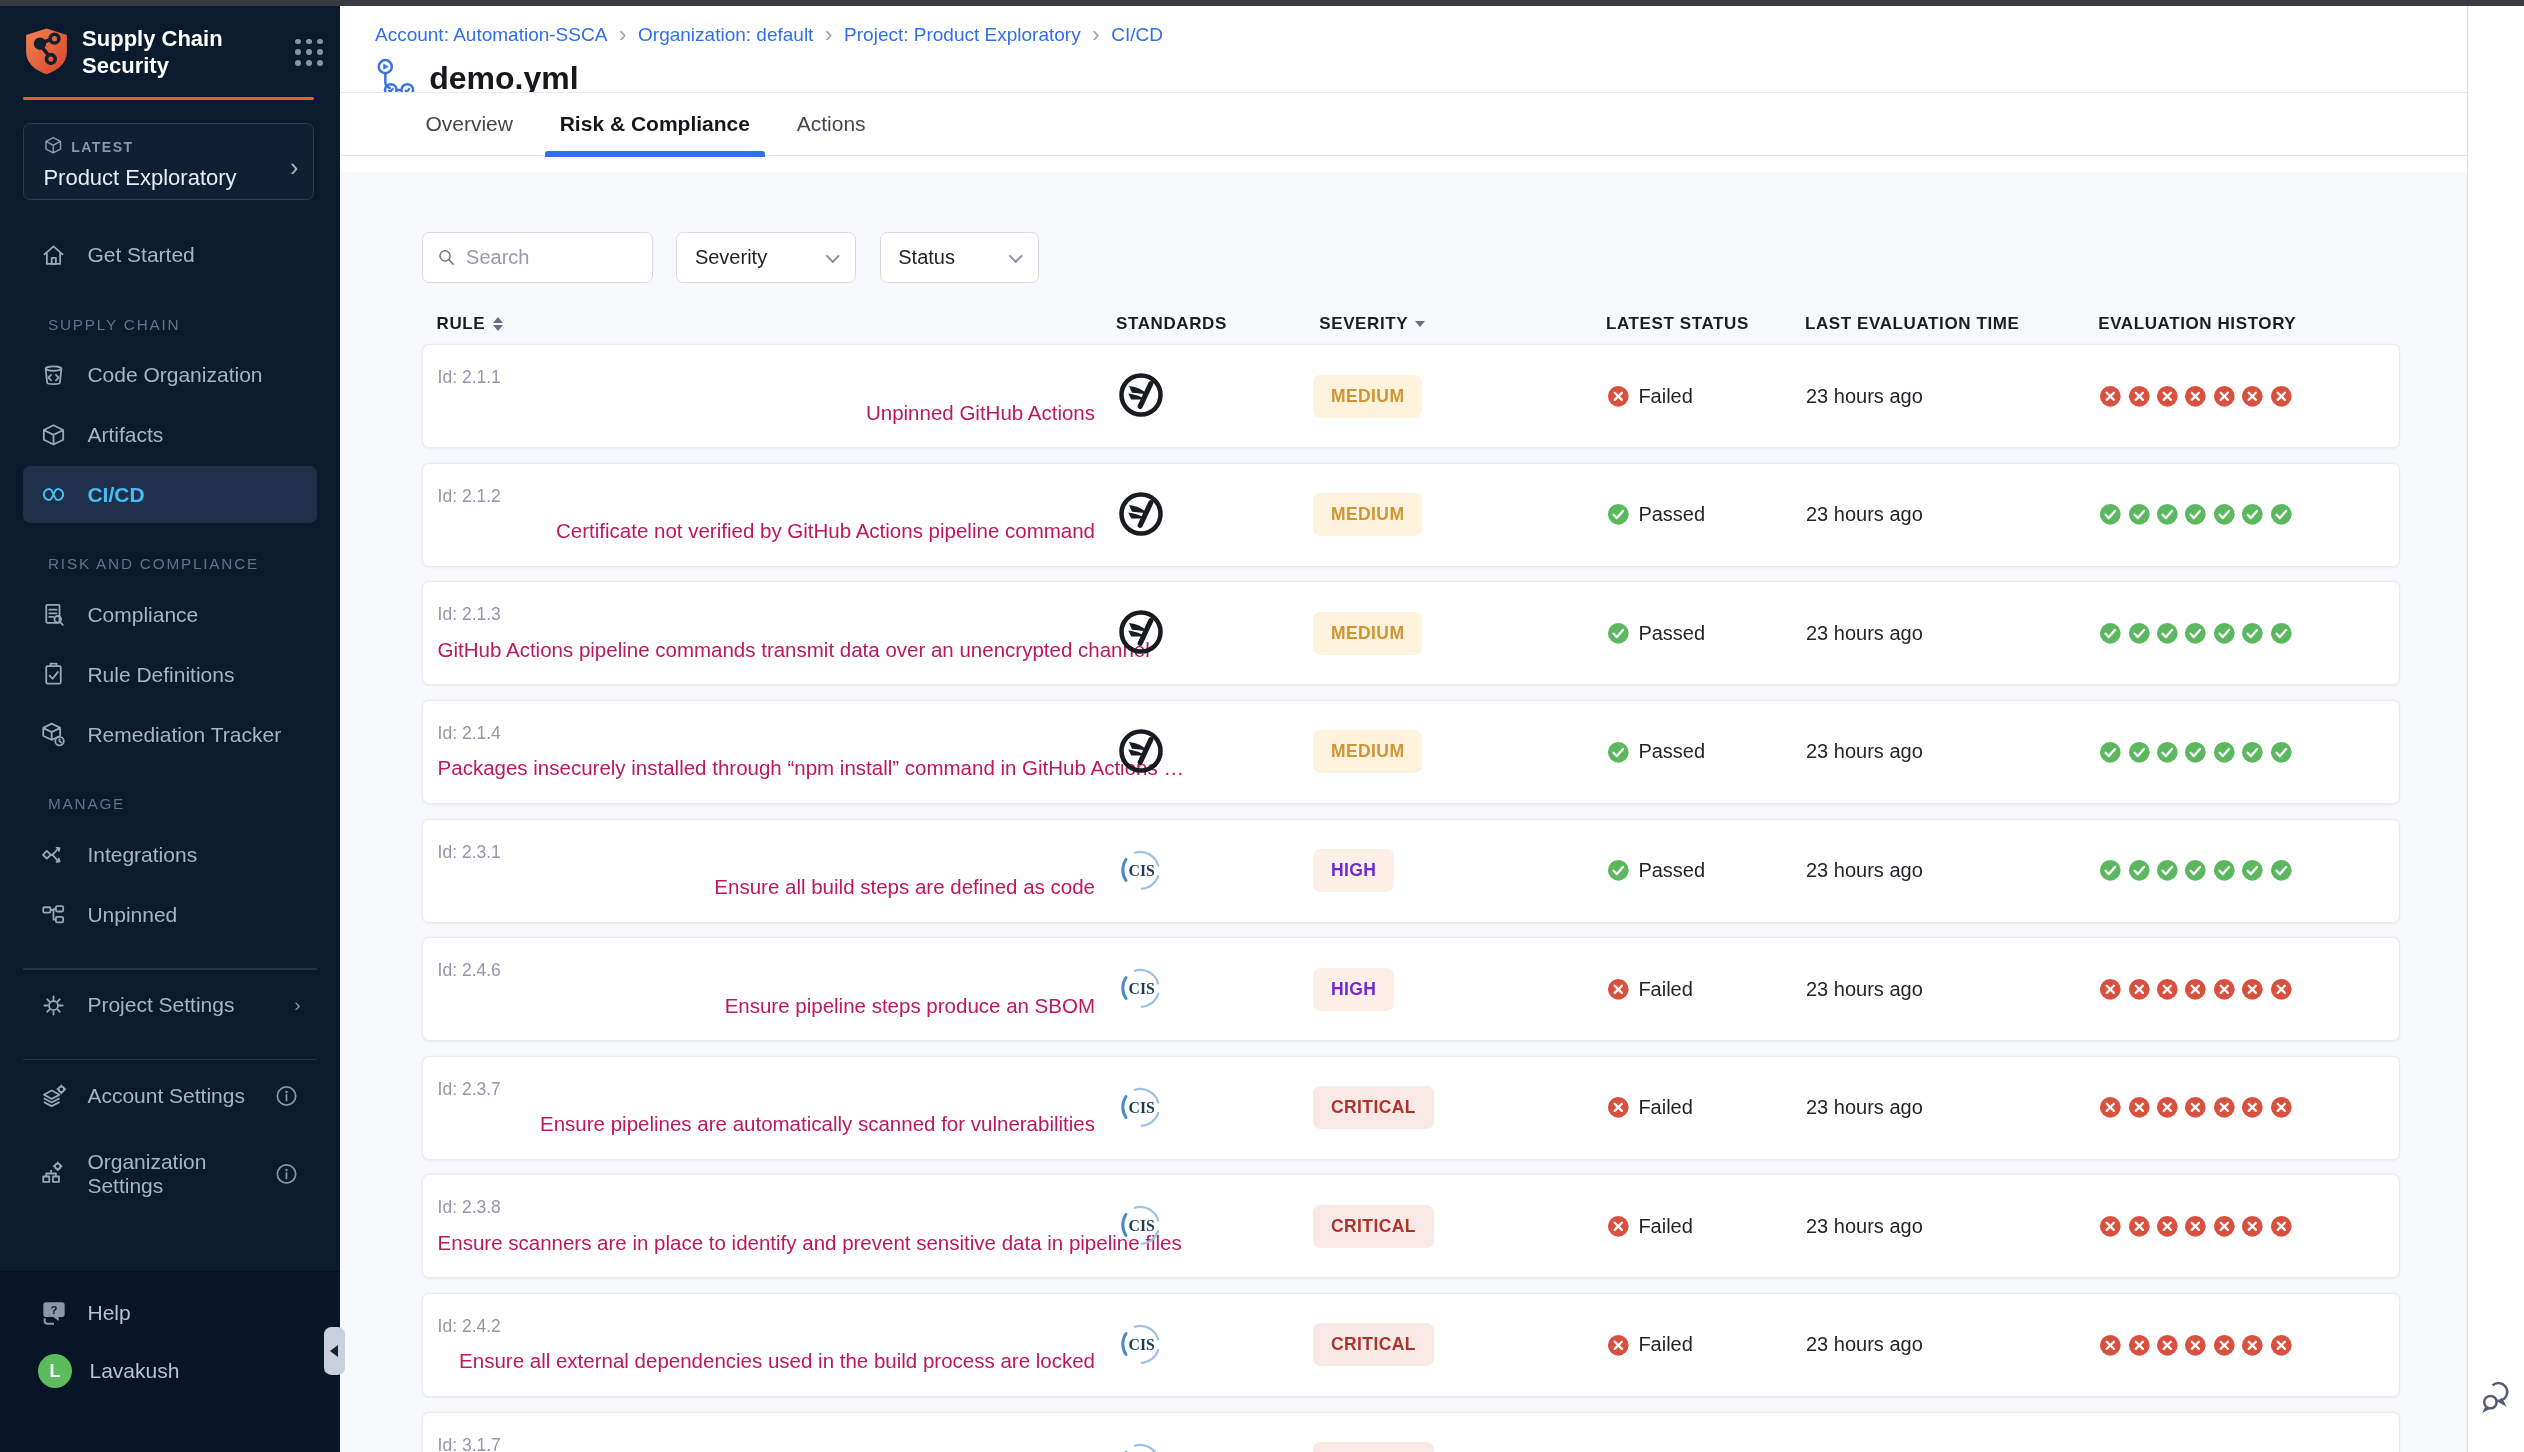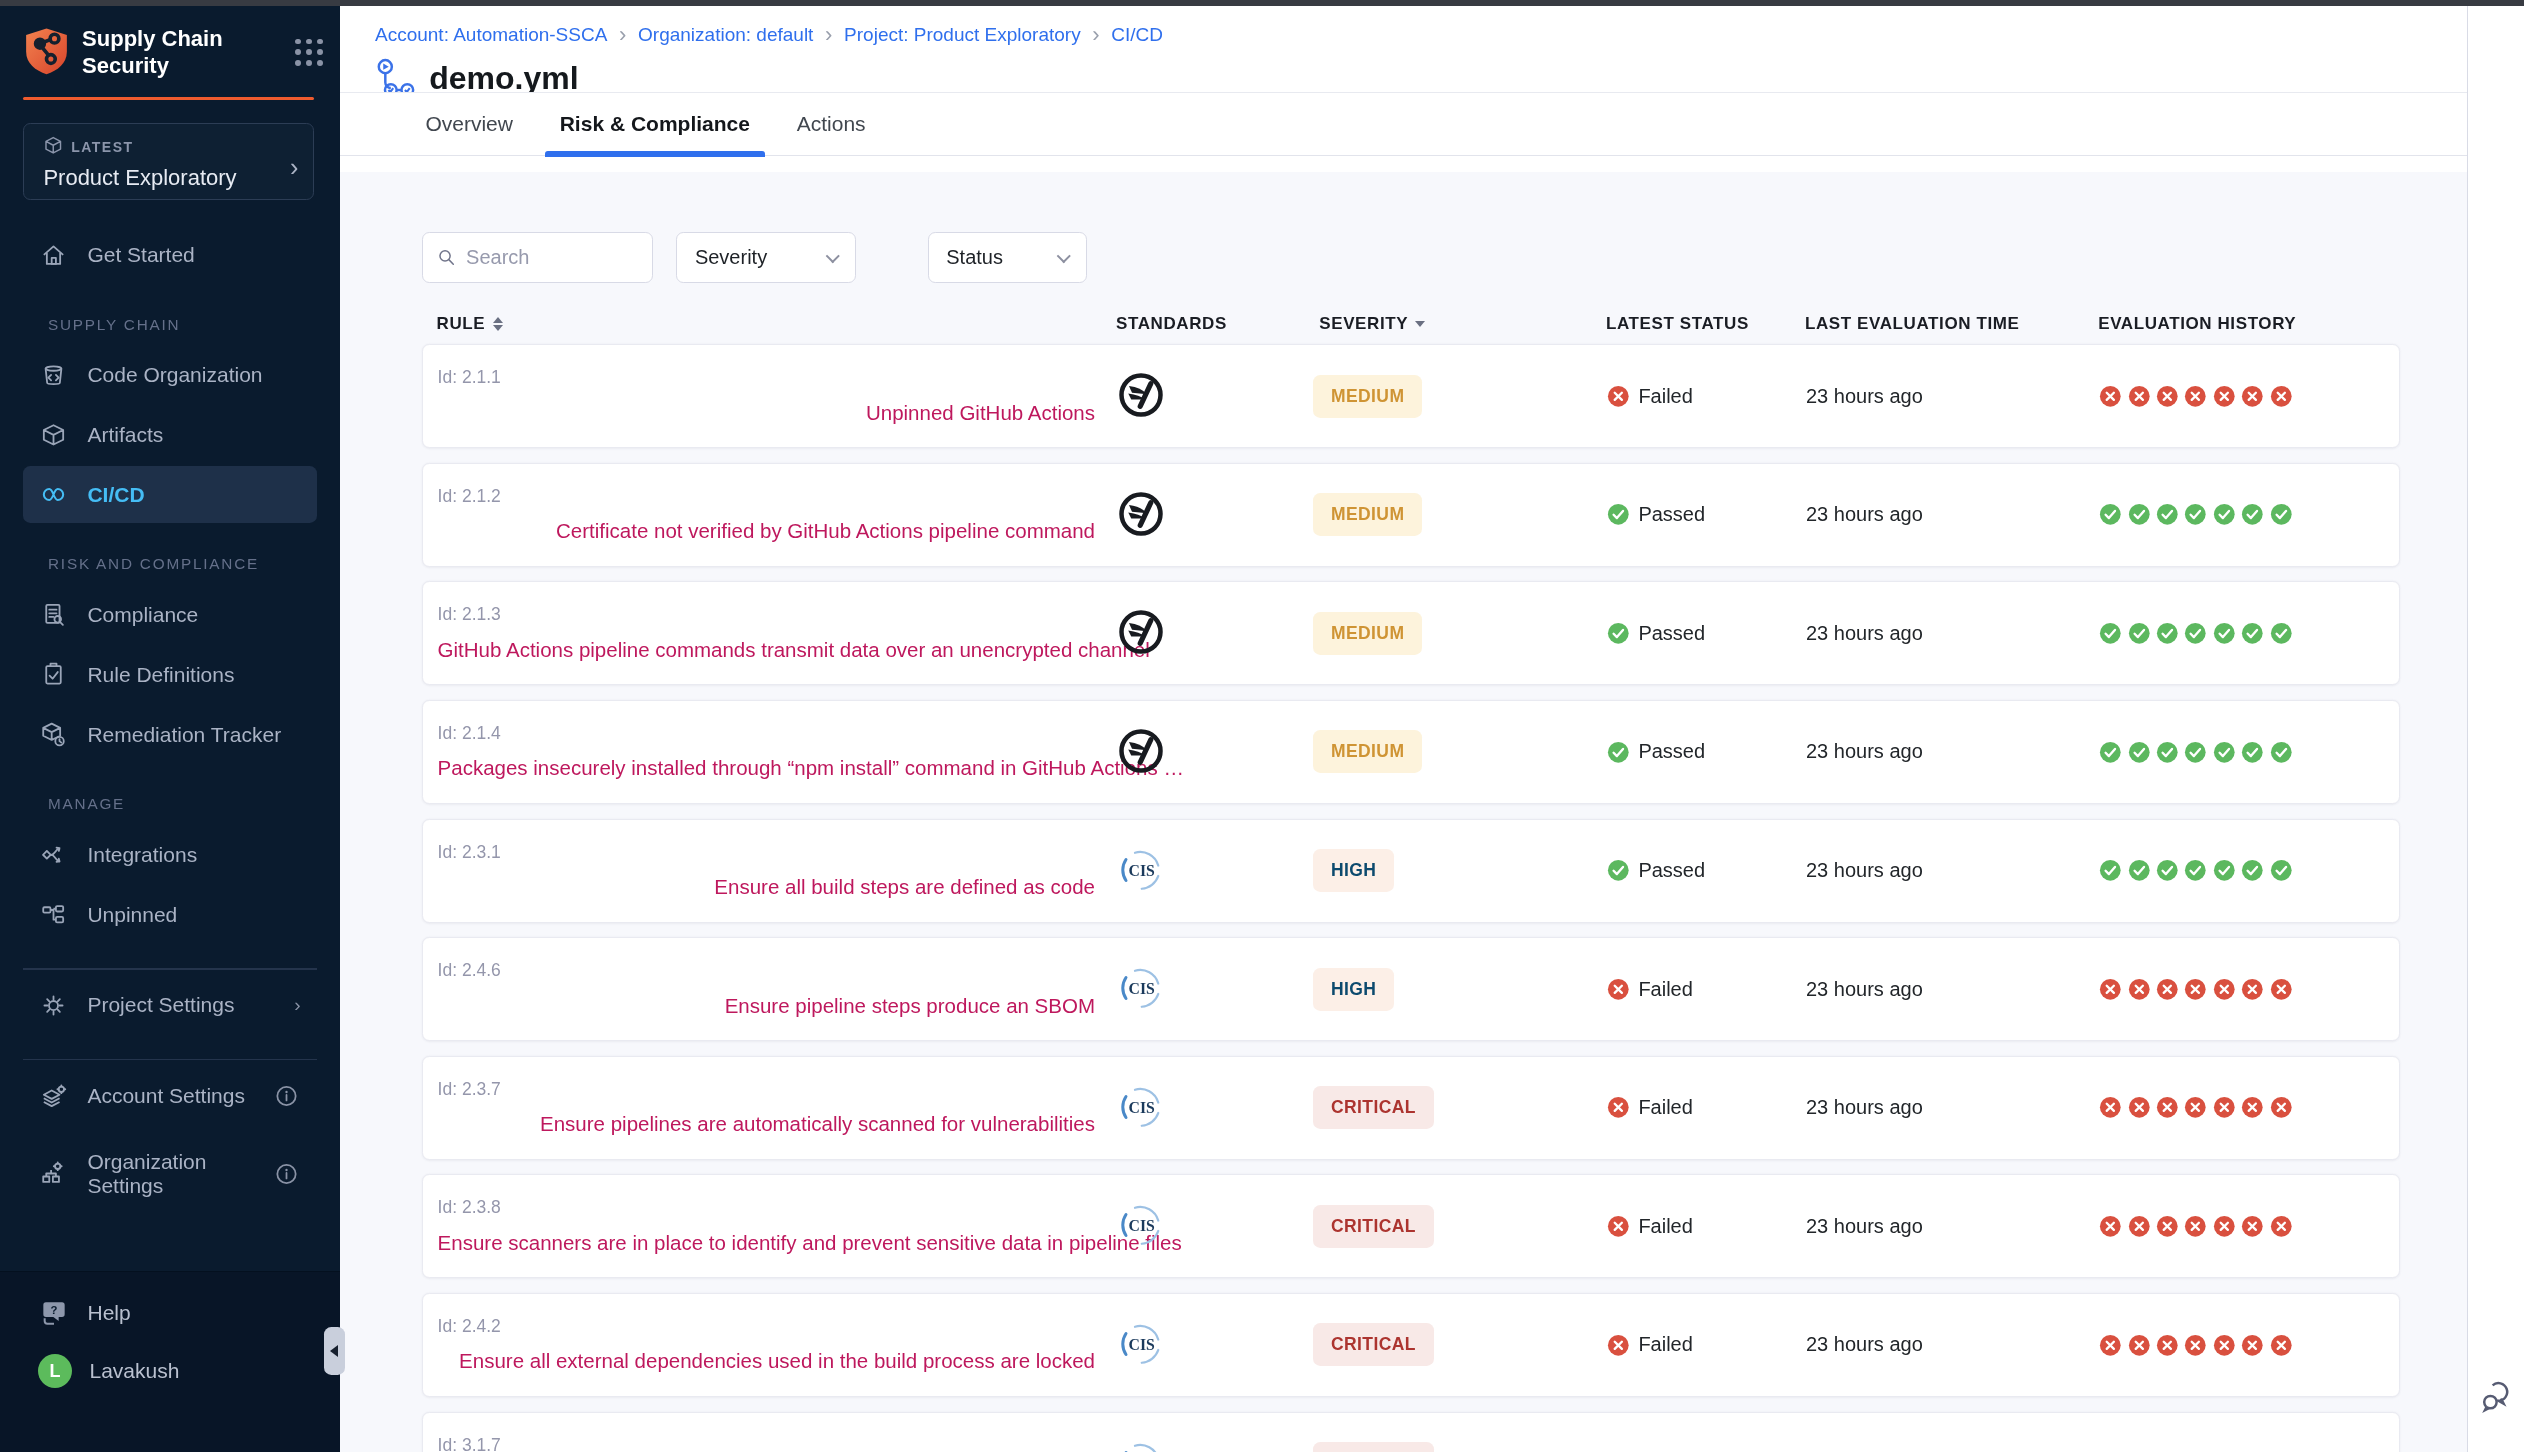--- a/index.html
+++ b/index.html
@@ -60,41 +60,41 @@
   .right-rail { position:absolute; right:0; top:5.8px; width:58px; bottom:0; background:#fff; border-left:1.5px solid #d9dbe6; }
   .right-rail .chat { position:absolute; bottom:34px; left:10.2px; cursor:pointer; }
 
   .filters { display:flex; gap:23.4px; }
   .search-box { width:231px; height:51px; background:#fff; border:1.5px solid #d8dae6; border-radius:7.3px;
     display:flex; align-items:center; padding:0 13px; gap:8.8px; }
   .search-box input { border:none; outline:none; font-size:20px; color:#1d2126; width:100%; font-family:inherit; background:transparent; }
   .search-box input::placeholder { color:#979aad; }
   .select { height:51px; border:1.5px solid #d8dae6; border-radius:7.3px; background:#fff; display:flex;
     align-items:center; justify-content:space-between; padding:0 17.5px; font-size:20px; color:#1d2126; cursor:pointer; }
-  .select.severity { width:180px; } .select.status { width:159px;margin-left:48px; }
+  .select.severity { width:180px; } .select.status { width:159px; }
   .chev { width:9.5px; height:9.5px; border-right:2.2px solid #8d90a0; border-bottom:2.2px solid #8d90a0; transform:rotate(45deg); margin-top:-4.4px; }
 
   .tgrid { display:grid; grid-template-columns:694px 196px 294px 199px 283px 1fr; align-items:center; }
   .table-head { margin-top:31px; width:1978px; font-size:17px; font-weight:700; color:#1a1d24; letter-spacing:0.6px; }
   .th { display:flex; align-items:center; gap:7.3px; }
   .th.rule { padding-left:14.6px; } .th.severity { padding-left:7.3px; } .th.history { padding-left:10.2px; }
   .sort-stack { display:flex; flex-direction:column; gap:2.2px; cursor:pointer; }
   .tri-up { width:0; height:0; border-left:5.1px solid transparent; border-right:5.1px solid transparent; border-bottom:6.6px solid #6a7082; }
   .tri-down { width:0; height:0; border-left:5.1px solid transparent; border-right:5.1px solid transparent; border-top:6.6px solid #6a7082; }
 
   .rows { margin-top:10.2px; display:flex; flex-direction:column; gap:14.6px; }
   .row-card { width:1978px; background:#fff; border:0.7px solid #e9eaf1; border-radius:7.3px; height:104px;
     box-shadow:0 0.7px 2.2px rgba(40,41,61,.06); cursor:pointer; }
   .rule-cell { padding:22px 22px 0 14.6px; align-self:start; }
   .rule-id { font-size:17.5px; color:#9496ab; margin-bottom:12.4px; }
   .rule-title { font-size:20.5px; color:#be185d; white-space:nowrap;text-align:right; }
   .std-cell svg { width:48px; height:48px; }
   .badge { display:inline-block; padding:11px 18px; border-radius:7.3px; font-size:17.5px; font-weight:700; letter-spacing:0.4px; }
   .sev-medium { color:#cf9434; background:#fdf3dc; }
-  .sev-high { color:#0c4a6e; background:#fcefe7; }
+  .sev-high { color:#6d28d9; background:#fcefe7; }
   .sev-critical { color:#ac342f; background:#f8e9e7; }
   .status-cell { display:flex; align-items:center; gap:8.8px; font-size:20px; color:#22262a; }
   .time-cell { font-size:20px; color:#22262a; }
   .hist-cell { display:flex; align-items:center; gap:5.8px; padding-left:10.2px; }
   .st-ic { width:22.6px; height:22.6px; display:block; }
 </style>
 </head>
 <body>
 
 <div class="screen">

